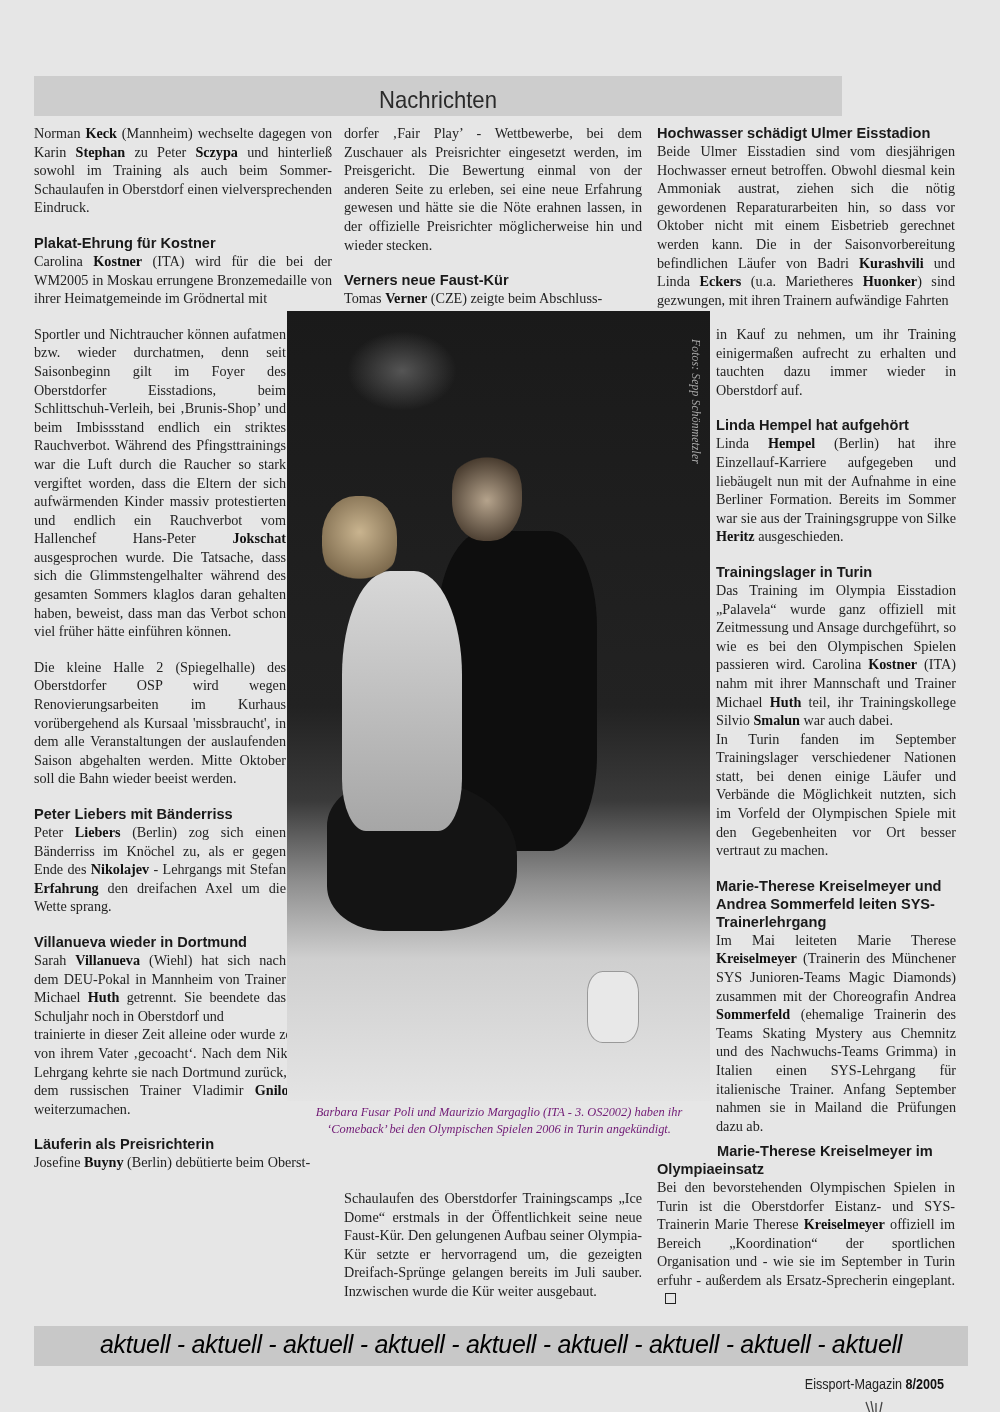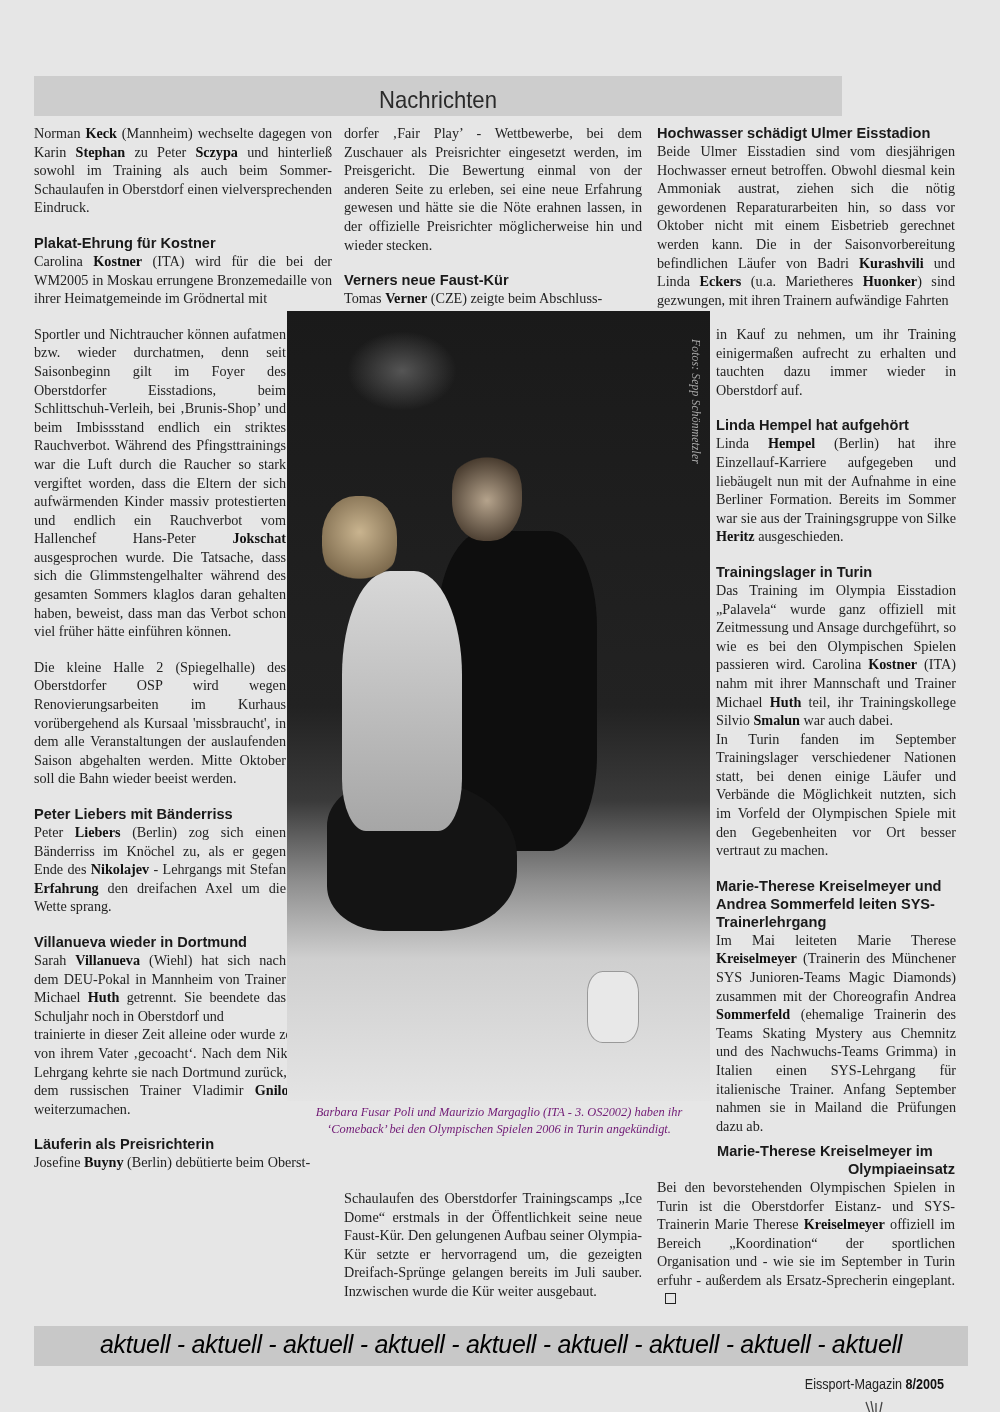--- a/index.html
+++ b/index.html
@@ -165,21 +165,21 @@
   <div class="gap"></div>
   <h3>Marie-Therese Kreiselmeyer und Andrea Sommerfeld leiten SYS-Trainerlehrgang</h3>
   <p>
     <span>Im Mai leiteten Marie Therese </span><b>Kreiselmeyer</b><span> (Trainerin des Münchener SYS Junioren-Teams Magic Diamonds) zusammen mit der Choreografin Andrea </span><b>Sommerfeld</b><span> (ehemalige Trainerin des Teams Skating Mystery aus Chemnitz und des Nachwuchs-Teams Grimma) in Italien einen SYS-Lehrgang für italienische Trainer. Anfang September nahmen sie in Mailand die Prüfungen dazu ab.</span>
   </p>
 </div>
 
 <div class="col" id="col3c">
   <h3>
     <span style="display:block; padding-left:60px;">Marie-Therese Kreiselmeyer im</span>
-    <span style="display:block;text-align:right;">Olympiaeinsatz</span>
+    <span style="display:block;">Olympiaeinsatz</span>
   </h3>
   <p>
     <span>Bei den bevorstehenden Olympischen Spielen in Turin ist die Oberstdorfer Eistanz- und SYS-Trainerin Marie Therese </span><b>Kreiselmeyer</b><span> offiziell im Bereich „Koordination“ der sportlichen Organisation und - wie sie im September in Turin erfuhr - außerdem als Ersatz-Sprecherin eingeplant.</span><span class="end-box"></span>
   </p>
 </div>
 
 <div class="photo">
   <div class="glow1"></div>
   <div class="man-body"></div>
   <div class="man-head"></div>

